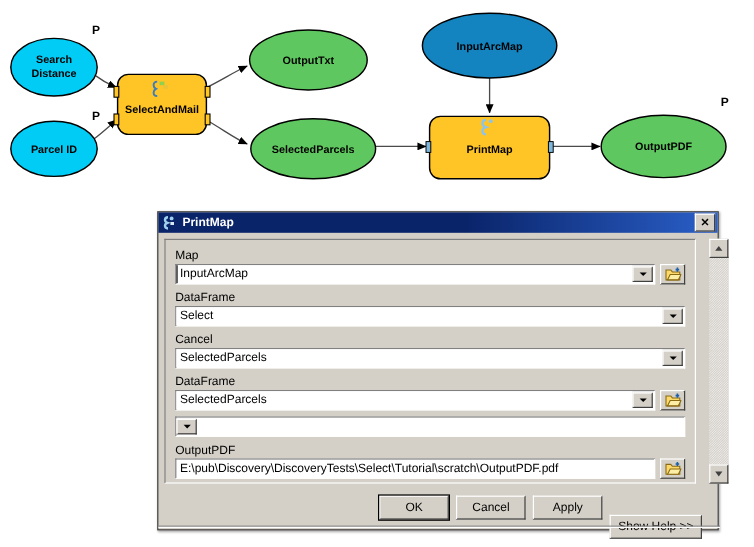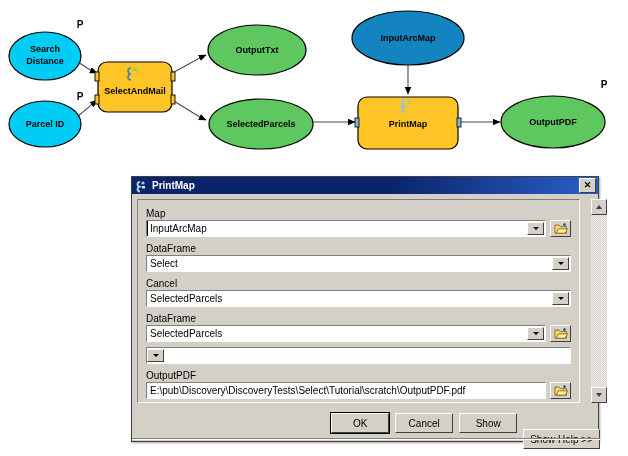--- a/index.html
+++ b/index.html
@@ -276,21 +276,21 @@
   }
   .sep-line {
     position: absolute;
     left: 0; right: 0;
     top: 28px;
     border-top: 1px solid #808080;
     border-bottom: 1px solid #ffffff;
   }
   .dlg-buttons {
     position: absolute;
-    right: 0;
+    right: 15px;
     top: 3px;
     display: flex;
     gap: 6px;
   }
   .dlg-btn {
     height: 20px;
     min-width: 58px;
     padding: 0 6px;
     background: #d4d0c8;
     border-top: 1px solid #ffffff;
@@ -509,20 +509,20 @@
       <div class="scroll-track"></div>
       <div class="scroll-btn">
           <i class="scroll-down-glyph"></i>
         </div>
     </div>
 
     <div class="button-bar">
       <div class="dlg-buttons">
         <div class="dlg-btn default-btn">OK</div>
         <div class="dlg-btn">Cancel</div>
-        <div class="dlg-btn">Show</div>
+        <div class="dlg-btn">Apply</div>
         <div class="dlg-btn wide">Show Help &gt;&gt;</div>
       </div>
       <div class="sep-line"></div>
     </div>
 
   </div>
 </div>
 
 </body></html>

